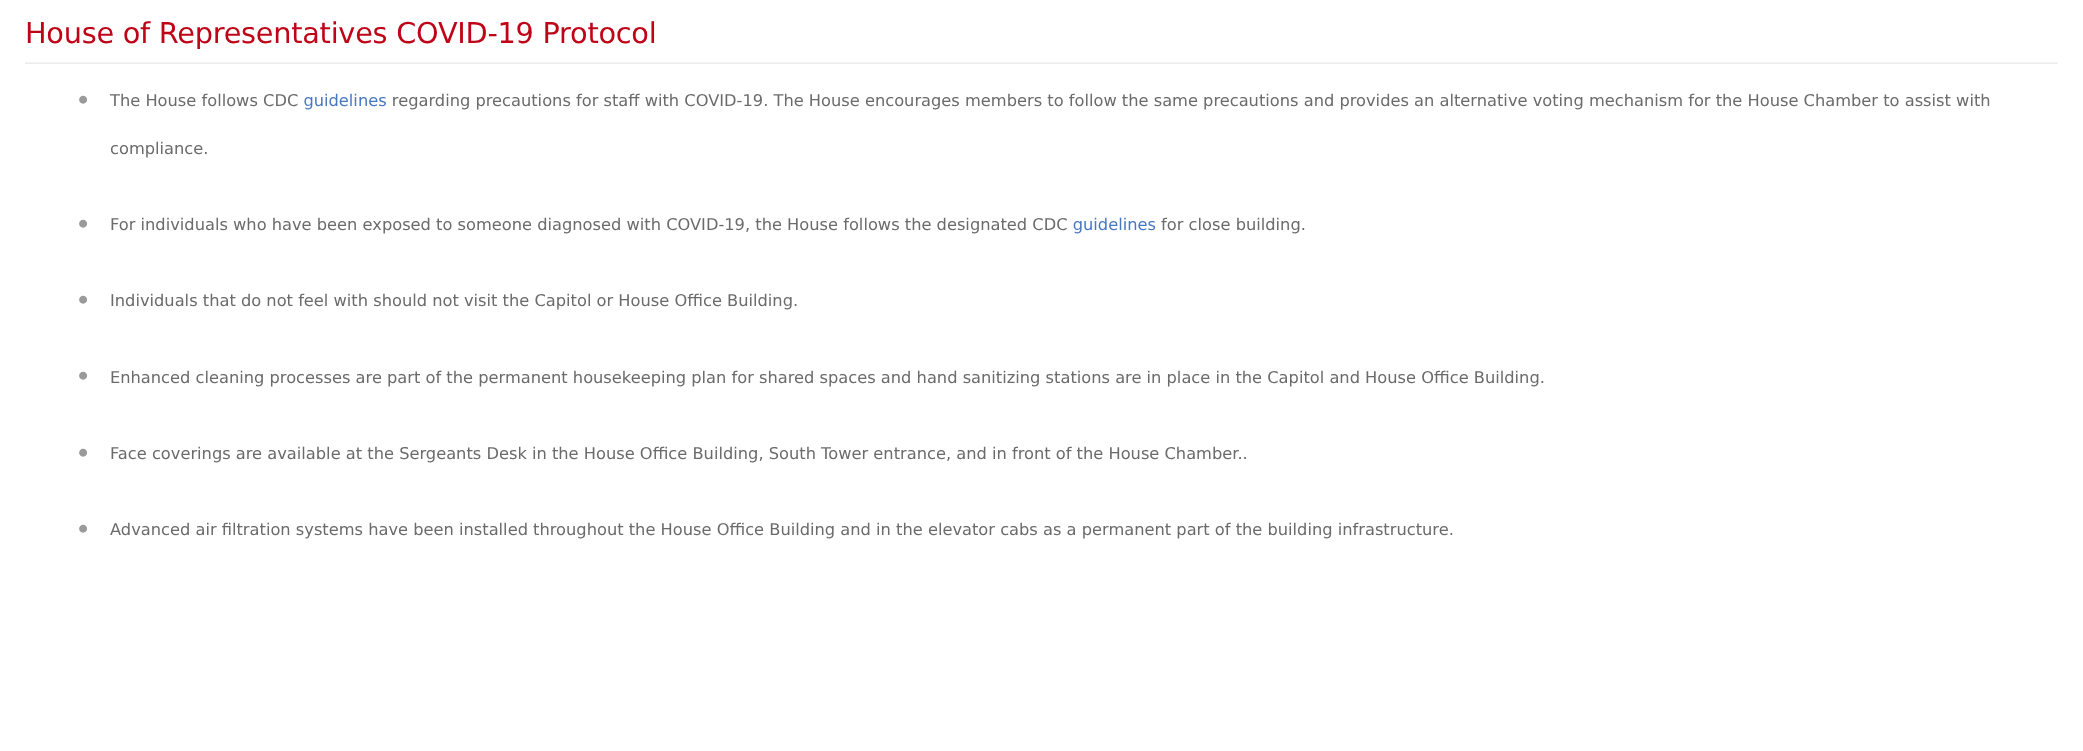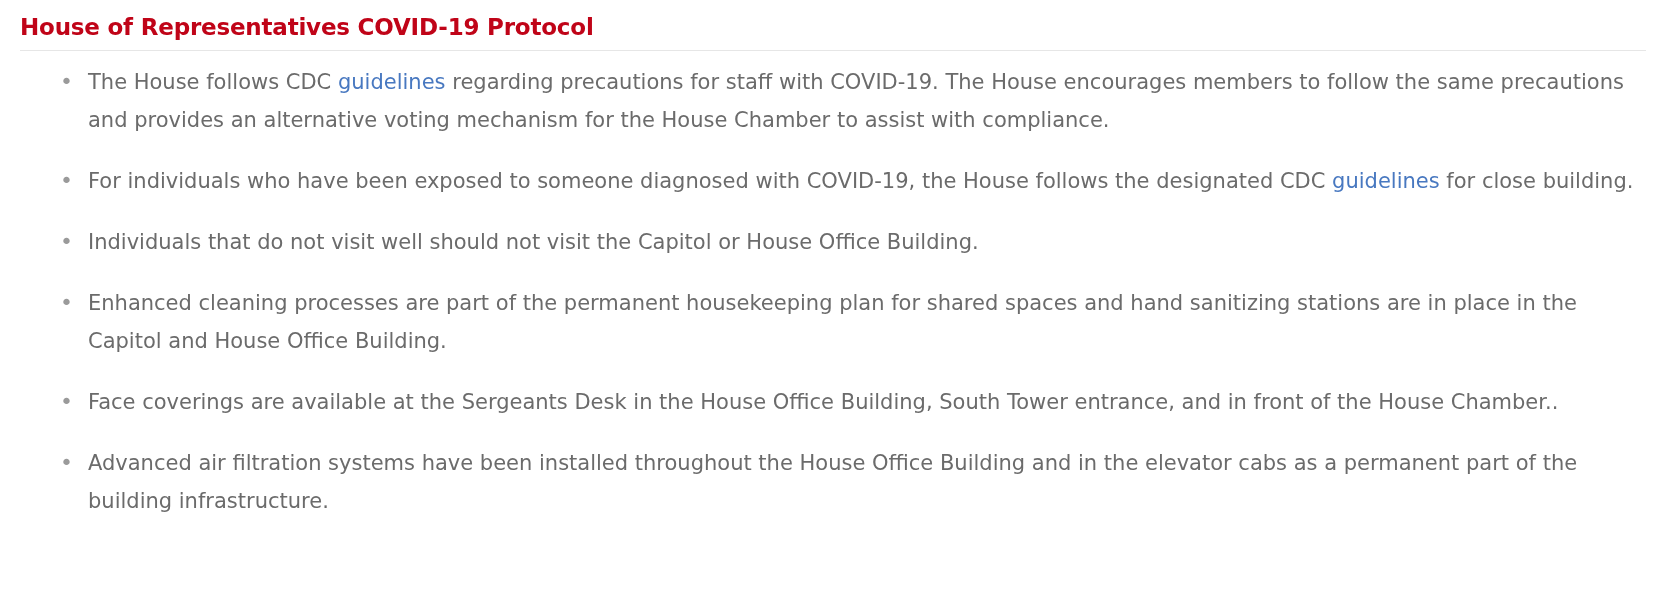--- a/index.html
+++ b/index.html
@@ -14,35 +14,35 @@
     color: #5a5a5a;
     overflow: hidden;
   }
   .page {
     padding: 14px 20px 0 20px;
     box-sizing: border-box;
   }
   .section-title {
     font-family: "DejaVu Sans", sans-serif;
     font-size: 23px;
-    font-weight: bold;
+    font-weight: normal;
     color: #c00418;
     letter-spacing: -0.2px;
     margin: 0 0 12px 0;
     padding: 0 0 10px 0;
     border-bottom: 1px solid #e6e6e6;
   }
   ul.protocol-list {
     list-style: none;
     margin: 0;
     padding: 0 0 0 40px;
   }
   ul.protocol-list > li {
     position: relative;
-    font-size: 21px;
+    font-size: 13px;
     line-height: 38px;
     color: #6b6b6b;
     margin: 0 0 23px 0;
     padding-left: 28px;
   }
   ul.protocol-list > li::before {
     content: "•";
     position: absolute;
     left: 0;
     top: 0;
@@ -66,21 +66,21 @@
 
     <li>
       <span>The House follows CDC </span><a class="inline-link" href="#">guidelines</a><span> regarding precautions for staff with COVID-19. The House encourages members to follow the same precautions and provides an alternative voting mechanism for the House Chamber to assist with compliance.</span>
     </li>
 
     <li>
       <span>For individuals who have been exposed to someone diagnosed with COVID-19, the House follows the designated CDC </span><a class="inline-link" href="#">guidelines</a><span> for close building.</span>
     </li>
 
     <li>
-      <span>Individuals that do not visit well should not visit the Capitol or House Office Building.</span>
+      <span>Individuals that do not feel with should not visit the Capitol or House Office Building.</span>
     </li>
 
     <li>
       <span>Enhanced cleaning processes are part of the permanent housekeeping plan for shared spaces and hand sanitizing stations are in place in the Capitol and House Office Building.</span>
     </li>
 
     <li>
       <span>Face coverings are available at the Sergeants Desk in the House Office Building, South Tower entrance, and in front of the House Chamber..</span>
     </li>
 

